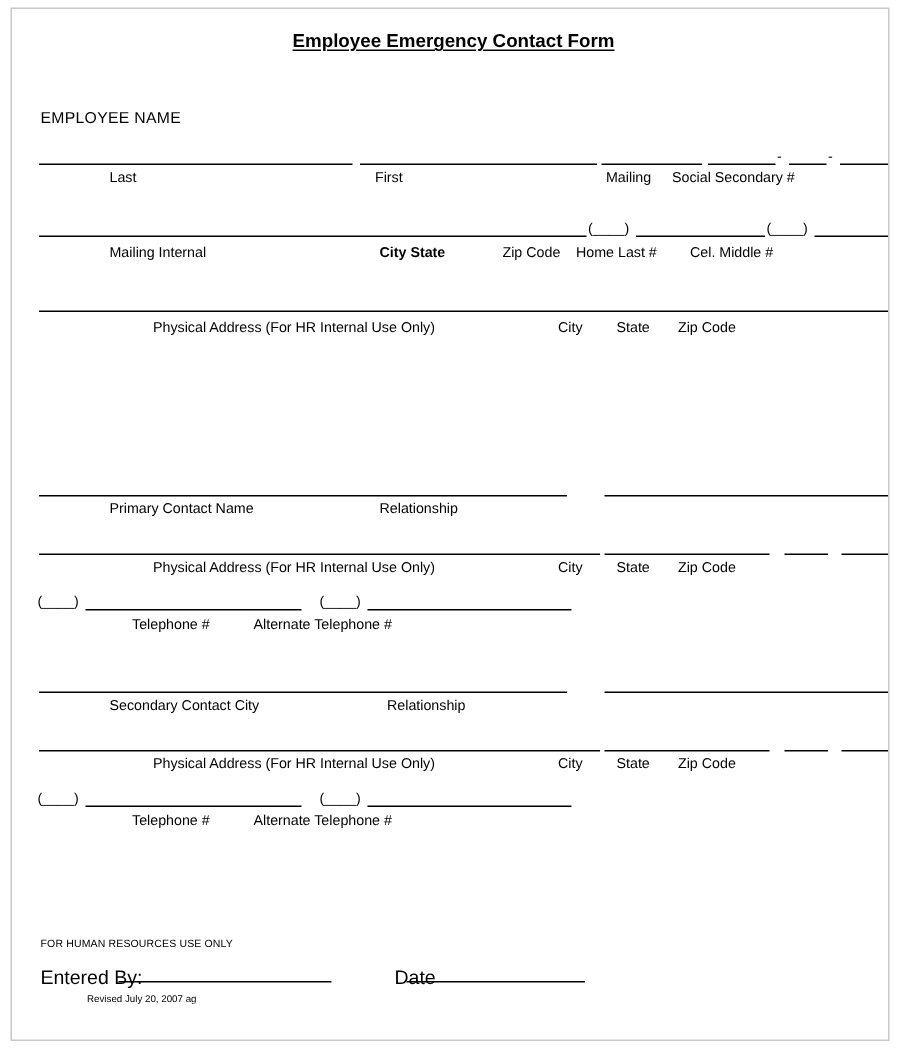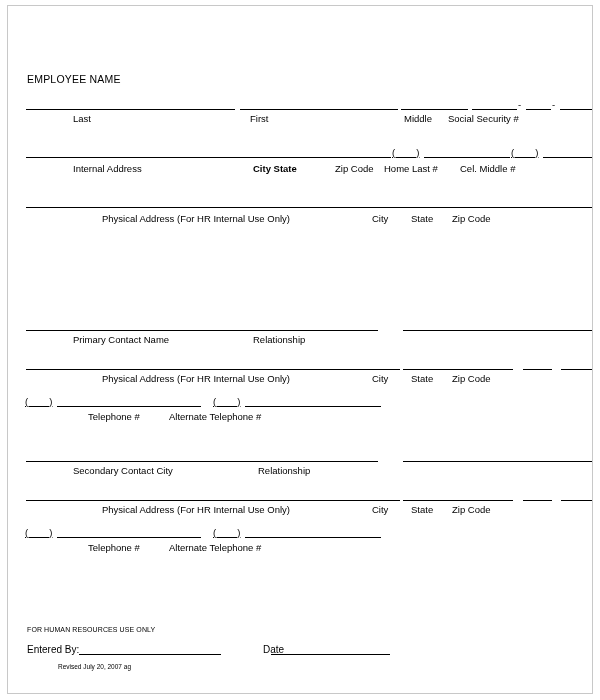--- a/index.html
+++ b/index.html
@@ -56,73 +56,73 @@
   .small-label {
     font-size: 7px;
     letter-spacing: 0.1px;
     white-space: nowrap;
   }
   .tiny-label {
     font-size: 6.5px;
     white-space: nowrap;
   }
   .footer-label {
-    font-size: 10px;
+    font-size: 13px;
     white-space: nowrap;
   }
 
   
   .rule {
     position: absolute;
     height: 0;
     border-top: 1px solid #000000;
   }
   .paren {
     position: absolute;
     font-size: 9.5px;
     white-space: nowrap;
-    text-decoration: underline;
   }
   .dash {
     position: absolute;
     font-size: 9.5px;
     white-space: nowrap;
   }
 </style>
 </head>
 <body>
 
 <div id="page">
 
   <div class="page-frame"></div>
 
+  <div class="abs doc-title" style="left:195px; top:20px;">Employee Emergency Contact Form</div>
 
   <div class="abs section-head" style="left:27px; top:73px;">EMPLOYEE NAME</div>
 
   <div class="rule" style="left:26px; top:109px; width:209px;"></div>
   <div class="rule" style="left:240px; top:109px; width:158px;"></div>
   <div class="rule" style="left:401px; top:109px; width:67px;"></div>
   <div class="rule" style="left:472px; top:109px; width:45px;"></div>
   <div class="dash" style="left:518px; top:99px;">-</div>
   <div class="rule" style="left:526px; top:109px; width:25px;"></div>
   <div class="dash" style="left:552px; top:99px;">-</div>
   <div class="rule" style="left:560px; top:109px; width:32px;"></div>
 
   <div class="abs field-label" style="left:26px; top:113px;">Last</div>
   <div class="abs field-label" style="left:203px; top:113px;">First</div>
-  <div class="abs field-label" style="left:357px; top:113px;">Middle</div>
-  <div class="abs field-label" style="left:401px; top:113px;">Social Security #</div>
+  <div class="abs field-label" style="left:357px; top:113px;">Mailing</div>
+  <div class="abs field-label" style="left:401px; top:113px;">Social Secondary #</div>
 
   <div class="rule" style="left:26px; top:157px; width:365px;"></div>
   <div class="paren" style="left:392px; top:147px;">(____)</div>
   <div class="rule" style="left:424px; top:157px; width:86px;"></div>
   <div class="paren" style="left:511px; top:147px;">(____)</div>
   <div class="rule" style="left:543px; top:157px; width:49px;"></div>
 
-  <div class="abs field-label" style="left:26px; top:163px;">Internal Address</div>
+  <div class="abs field-label" style="left:26px; top:163px;">Mailing Internal</div>
   <div class="abs field-label" style="left:206px; top:163px;font-weight:bold;">City State</div>
   <div class="abs field-label" style="left:288px; top:163px;">Zip Code</div>
   <div class="abs field-label" style="left:337px; top:163px;">Home Last #</div>
   <div class="abs field-label" style="left:413px; top:163px;">Cel. Middle #</div>
 
   <div class="rule" style="left:26px; top:207px; width:566px;"></div>
   <div class="abs field-label" style="left:55px; top:213px;">Physical Address (For HR Internal Use Only)</div>
   <div class="abs field-label" style="left:325px; top:213px;">City</div>
   <div class="abs field-label" style="left:364px; top:213px;">State</div>
   <div class="abs field-label" style="left:405px; top:213px;">Zip Code</div>

